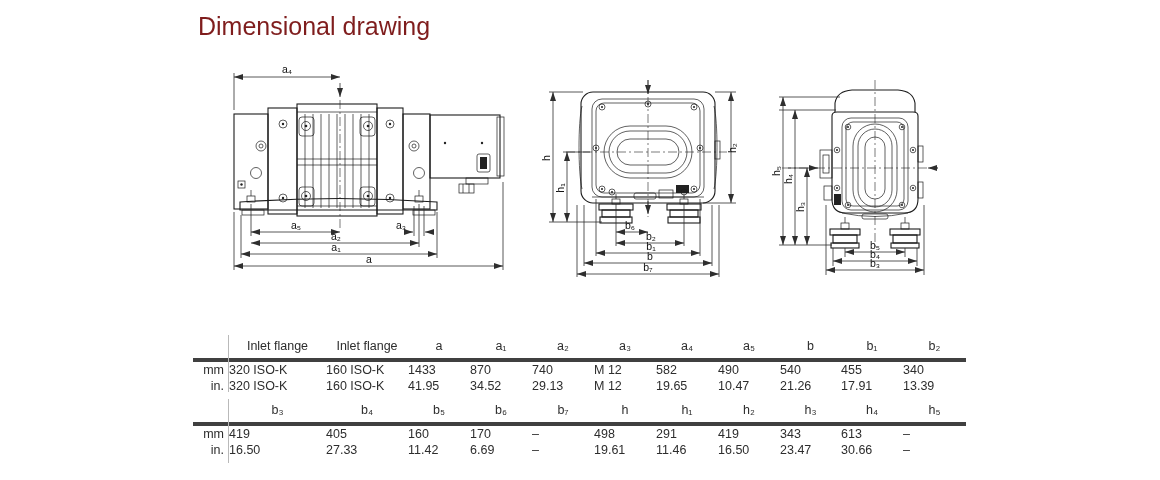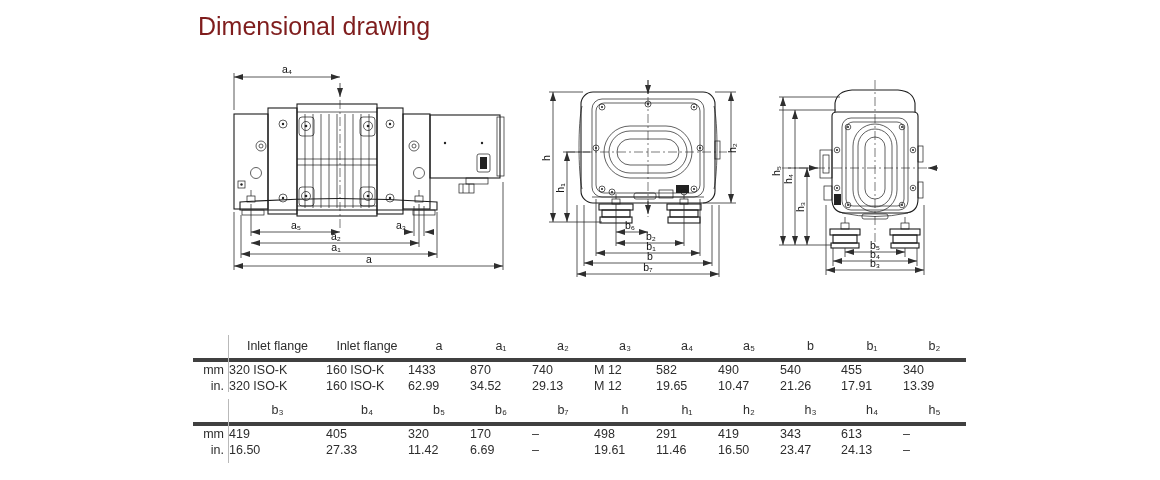--- a/index.html
+++ b/index.html
@@ -422,21 +422,21 @@
           <td>582</td>
           <td>490</td>
           <td>540</td>
           <td>455</td>
           <td>340</td>
         </tr>
         <tr>
           <td class="rowlab">in.</td>
           <td>320 ISO-K</td>
           <td>160 ISO-K</td>
-          <td>62.99</td>
+          <td>41.95</td>
           <td>34.52</td>
           <td>29.13</td>
           <td>M 12</td>
           <td>19.65</td>
           <td>10.47</td>
           <td>21.26</td>
           <td>17.91</td>
           <td>13.39</td>
         </tr>
       </tbody>
@@ -474,41 +474,41 @@
           <th>h₃</th>
           <th>h₄</th>
           <th>h₅</th>
         </tr>
       </thead>
       <tbody>
         <tr>
           <td class="rowlab">mm</td>
           <td>419</td>
           <td>405</td>
-          <td>320</td>
+          <td>160</td>
           <td>170</td>
           <td>–</td>
           <td>498</td>
           <td>291</td>
           <td>419</td>
           <td>343</td>
           <td>613</td>
           <td>–</td>
         </tr>
         <tr>
           <td class="rowlab">in.</td>
           <td>16.50</td>
           <td>27.33</td>
           <td>11.42</td>
           <td>6.69</td>
           <td>–</td>
           <td>19.61</td>
           <td>11.46</td>
           <td>16.50</td>
           <td>23.47</td>
-          <td>24.13</td>
+          <td>30.66</td>
           <td>–</td>
         </tr>
       </tbody>
     </table>
   </div>
 
 </div>
 
 </body></html>

